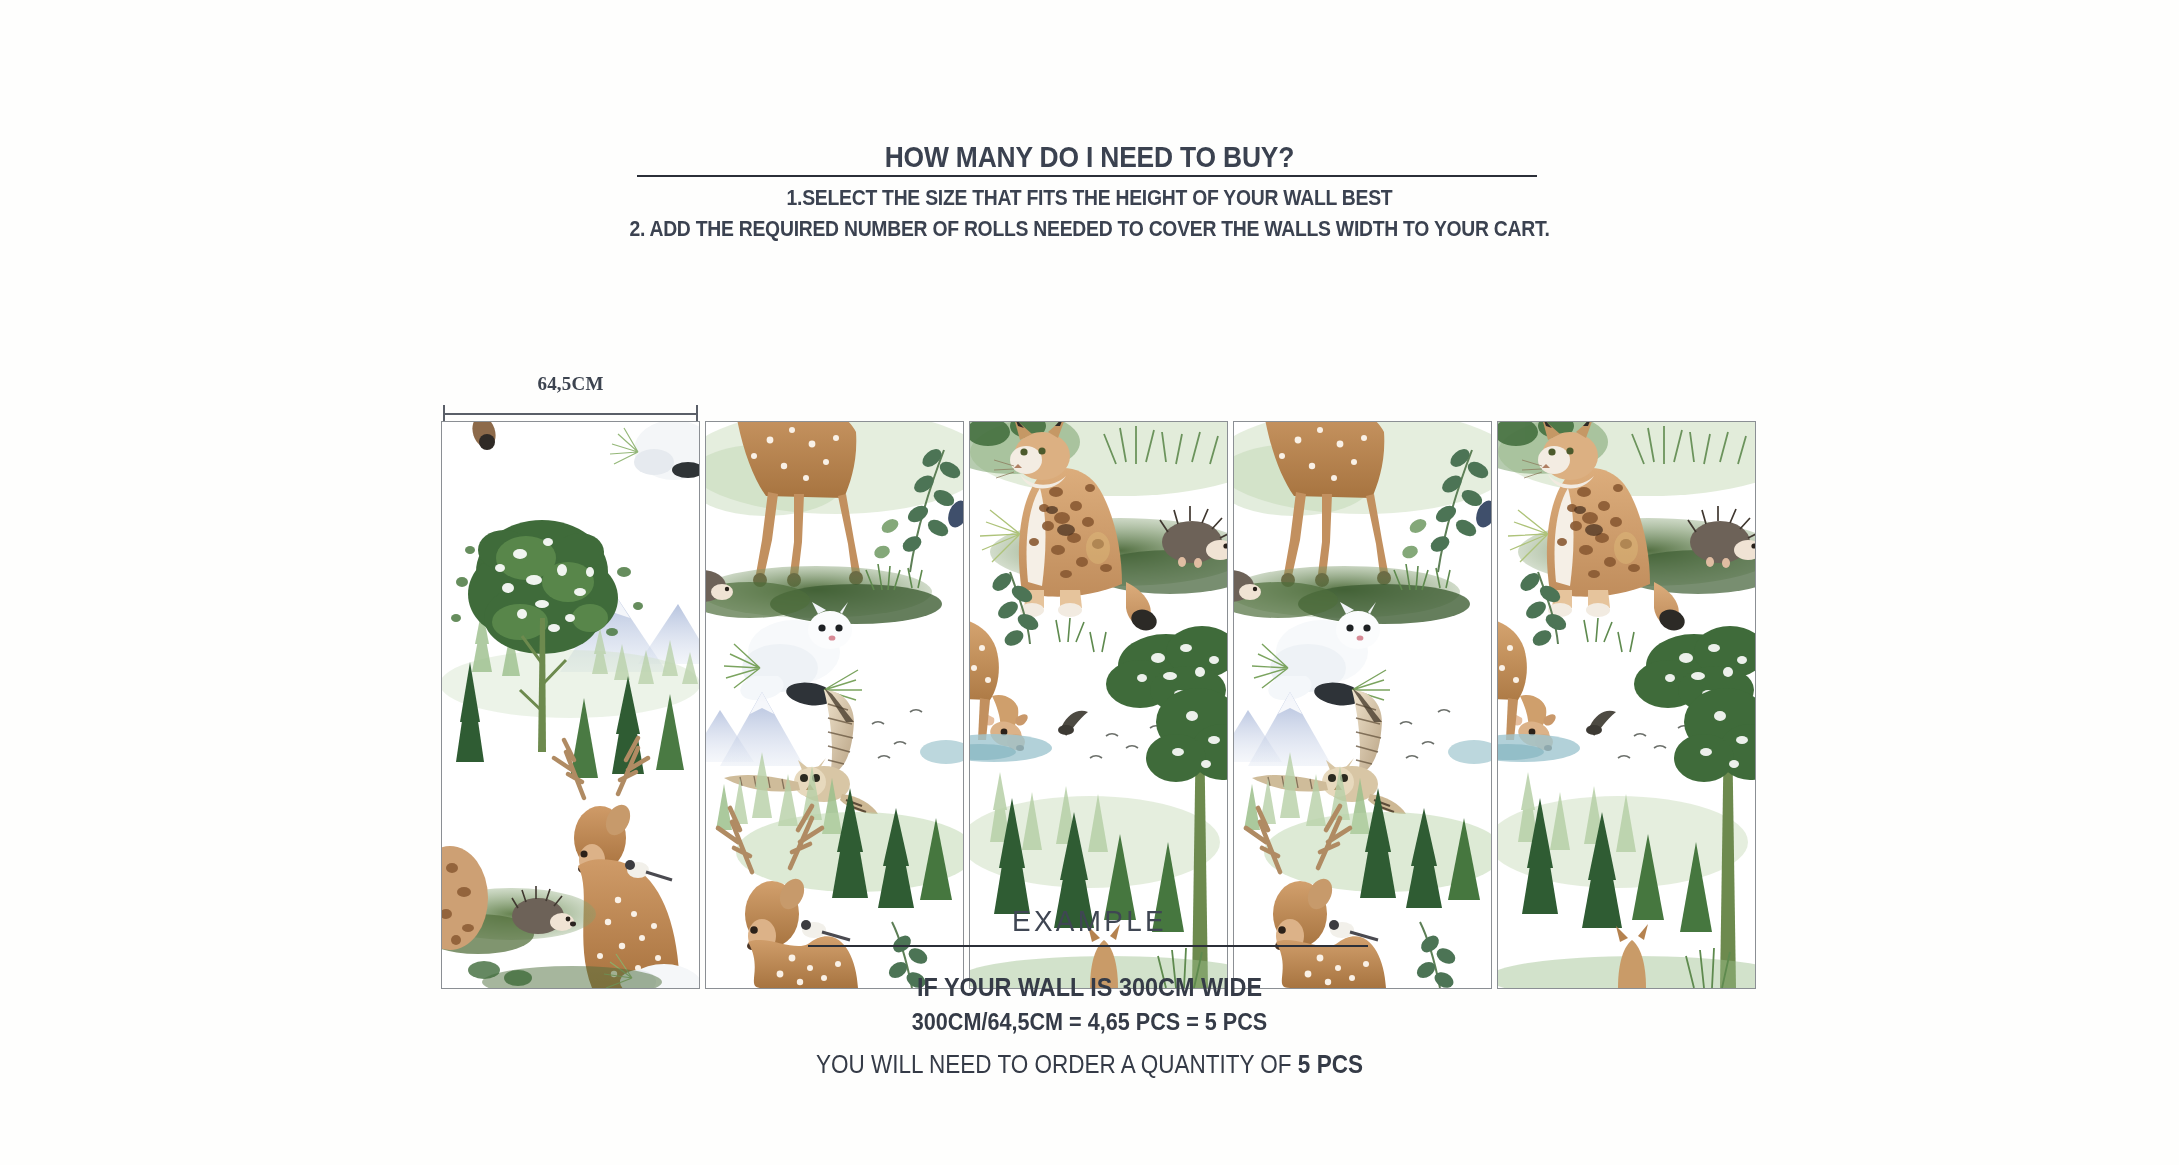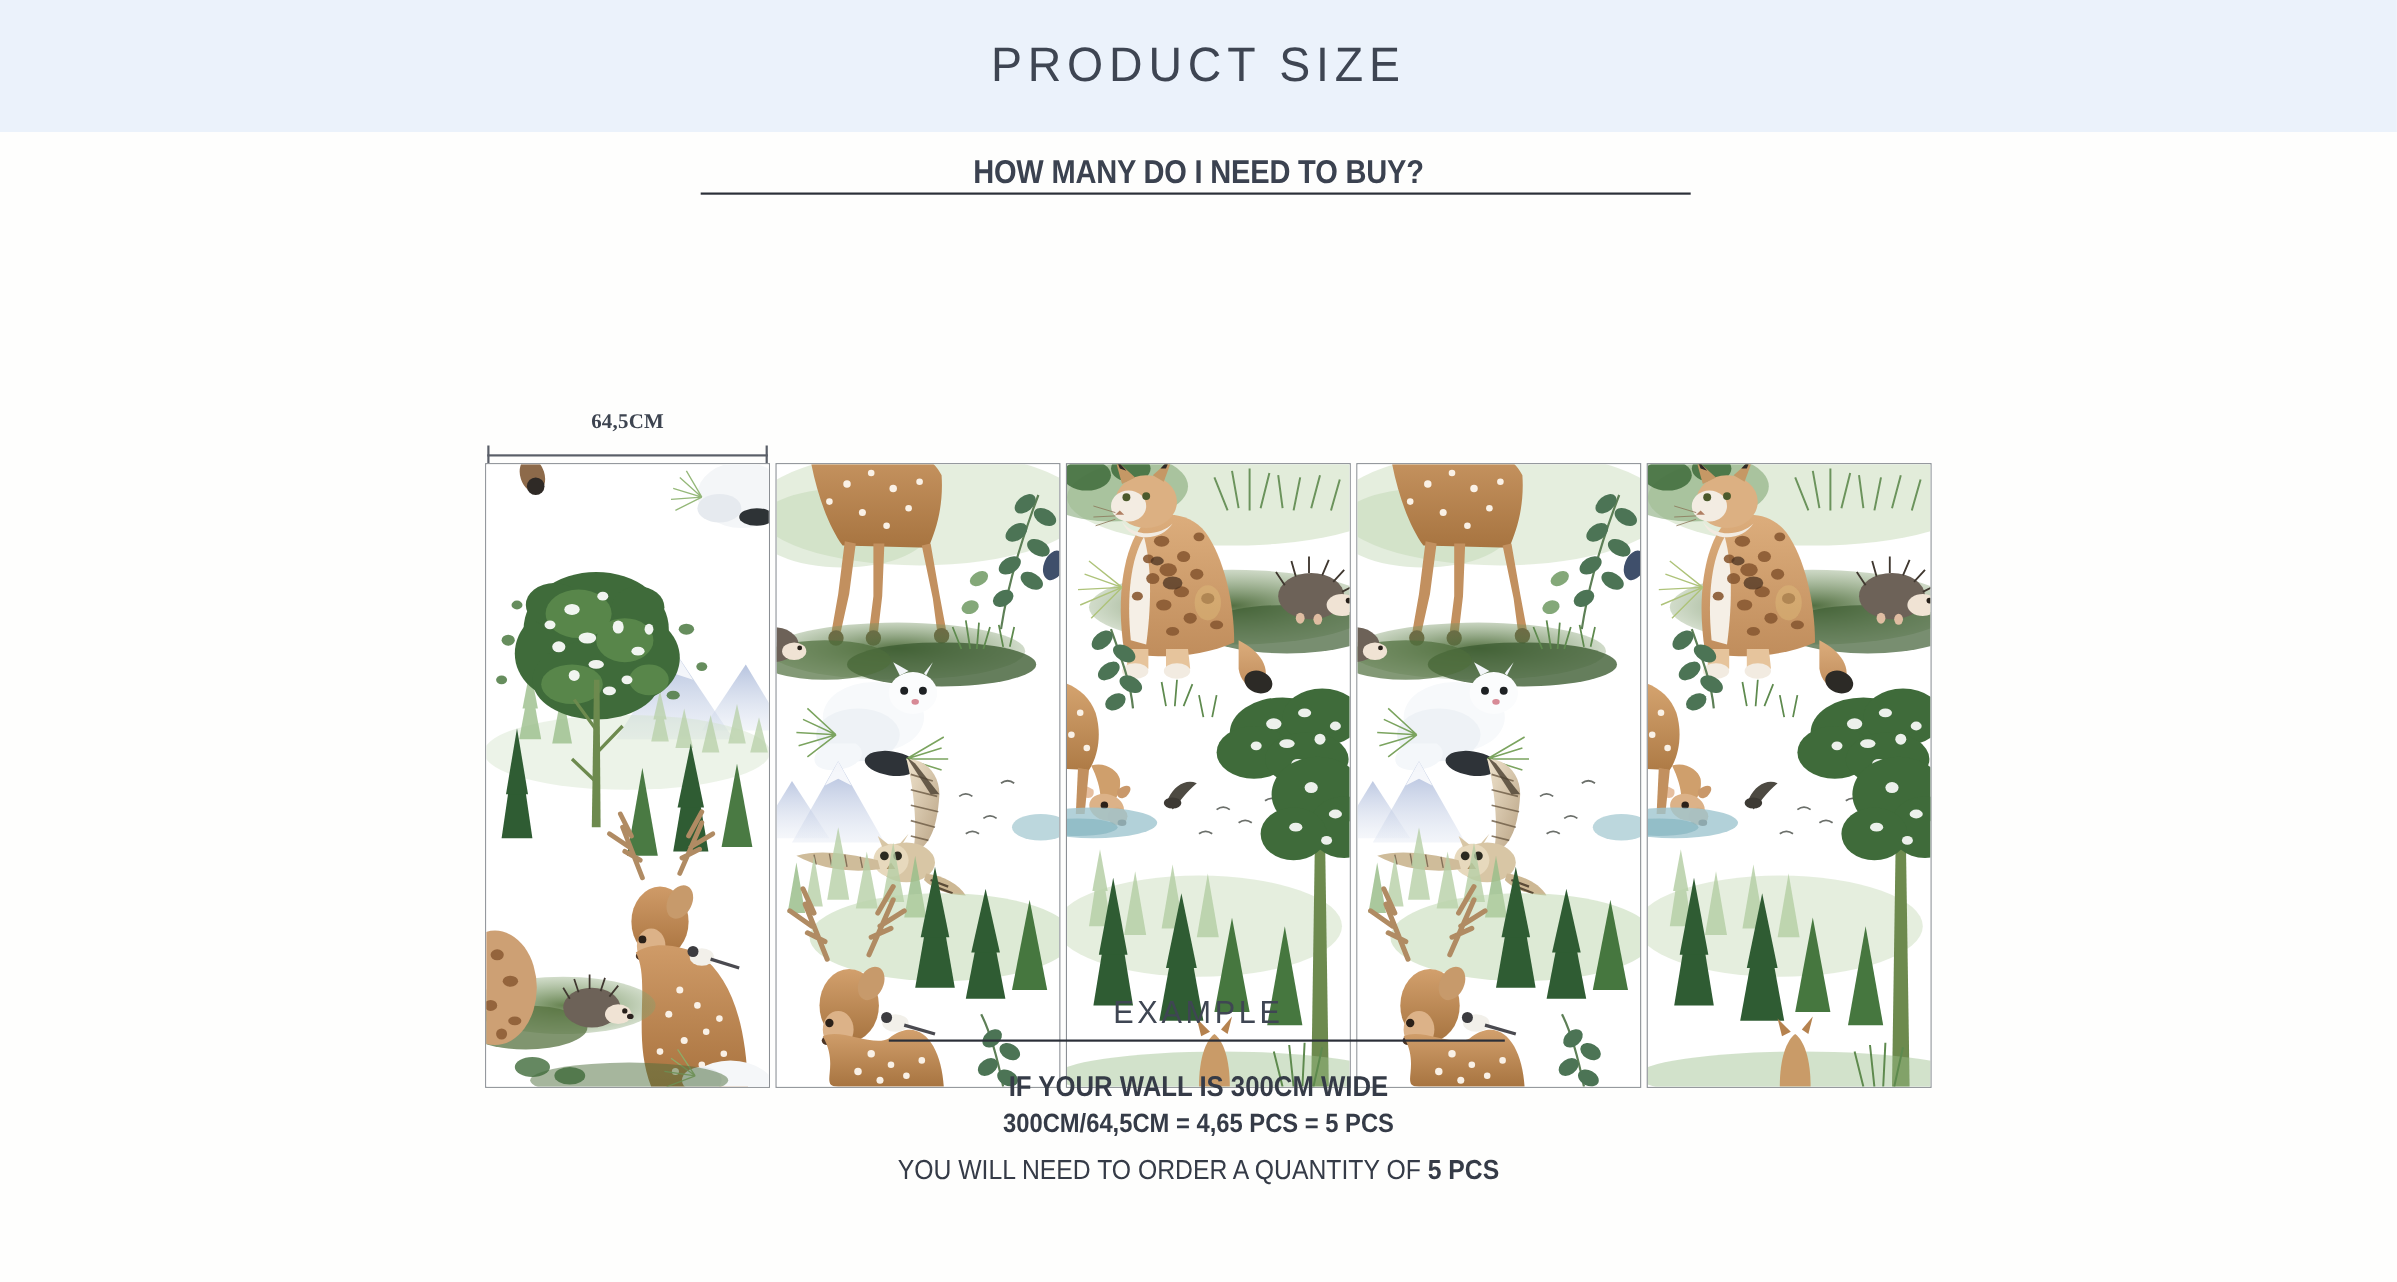--- a/index.html
+++ b/index.html
@@ -135,29 +135,30 @@
   .ex-1 { top: 852px; font-size: 26px; font-weight: 700; transform: scaleX(0.9); }
   .ex-2 { top: 888px; font-size: 24px; font-weight: 700; transform: scaleX(0.9); }
   .ex-3 { top: 930px; font-size: 25px; font-weight: 400; transform: scaleX(0.9); }
   .ex-3 b { font-weight: 700; }
 </style>
 </head>
 <body>
 
 <div id="page">
 
-  <div class="banner">
-    <div class="banner-title">PRODUCT SIZE</div>
-  </div>
 
   <div class="body-area">
 
     <div class="h2-heading">HOW MANY DO I NEED TO BUY?</div>
     <div class="rule-top"></div>
 
+    <div class="steps">
+      <span class="step-line">1.SELECT THE SIZE THAT FITS THE HEIGHT OF YOUR WALL BEST</span>
+      <span class="step-line">2. ADD THE REQUIRED NUMBER OF ROLLS NEEDED TO COVER THE WALLS WIDTH TO YOUR CART.</span>
+    </div>
 
     <div class="dim-wrap">
       <div class="dim-label">64,5CM</div>
       <div class="dim-tick-l"></div>
       <div class="dim-line"></div>
       <div class="dim-tick-r"></div>
     </div>
 
     <div class="panels">
 

